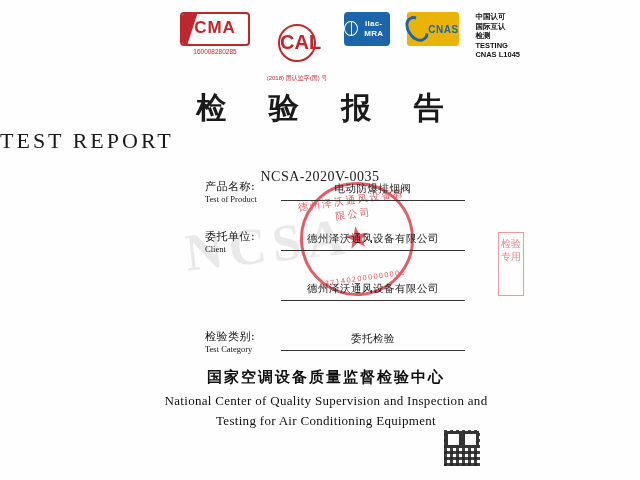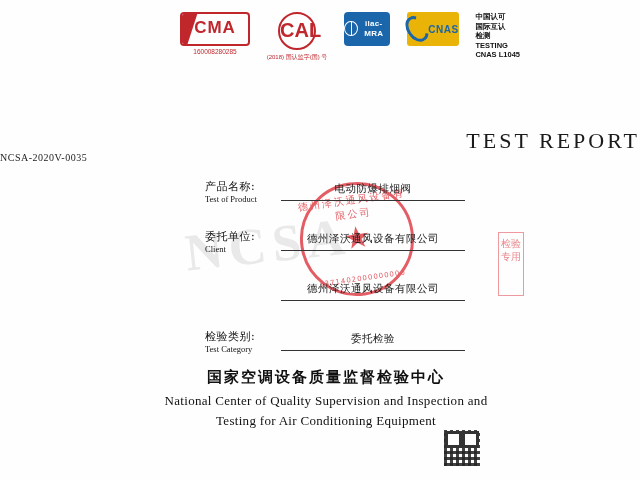--- a/index.html
+++ b/index.html
@@ -67,21 +67,21 @@
     font-size: 6.5px;
     margin-top: 2px;
     letter-spacing: 0px;
   }
 
   
   .cal-circle {
     width: 34px; height: 34px;
     border: 2px solid #c0272d;
     border-radius: 50%;
-    margin: 0 auto;
+    margin: 12px auto;
     position: relative;
     color: #c0272d;
     font-weight: bold;
     font-size: 20px;
     line-height: 32px;
   }
   .cal-sub {
     color: #c0272d;
     font-size: 6px;
     margin-top: 3px;
@@ -162,31 +162,32 @@
     letter-spacing: 16px;
     text-indent: 16px;
     font-weight: bold;
     font-family: "DejaVu Serif", serif;
     color: #1a1a1a;
   }
   .title-en {
     position: absolute;
     top: 128px;
     left: 0; right: 0;
-    text-align: right;
+    text-align: left;
     font-size: 22px;
     letter-spacing: 3px;
     font-family: "Liberation Serif", serif;
     color: #1a1a1a;
   }
   .report-no {
     position: absolute;
-    top: 152px;
+    top: 169px;
     left: 0; right: 0;
-    font-size: 10px;
+    text-align: center;
+    font-size: 14px;
     letter-spacing: 0.5px;
     color: #222;
     font-family: "Liberation Serif", serif;
   }
 
   
   .fields {
     position: absolute;
     left: 205px;
     top: 180px;
@@ -381,20 +382,21 @@
 
     <div class="mark cnas-lines">
       <div>中国认可</div>
       <div>国际互认</div>
       <div>检测</div>
       <div>TESTING</div>
       <div>CNAS L1045</div>
     </div>
   </div>
 
+  <div class="title-cn">检 验 报 告</div>
   <div class="title-en">TEST REPORT</div>
   <div class="report-no">NCSA-2020V-0035</div>
 
   <div class="watermark-left">NCSA</div>
 
   <div class="stamp-main">
     <div class="stamp-arc-top">德州泽沃通风设备有限公司</div>
     <div class="stamp-star-glyph">★</div>
     <div class="stamp-arc-bottom">1371402000000000</div>
   </div>

